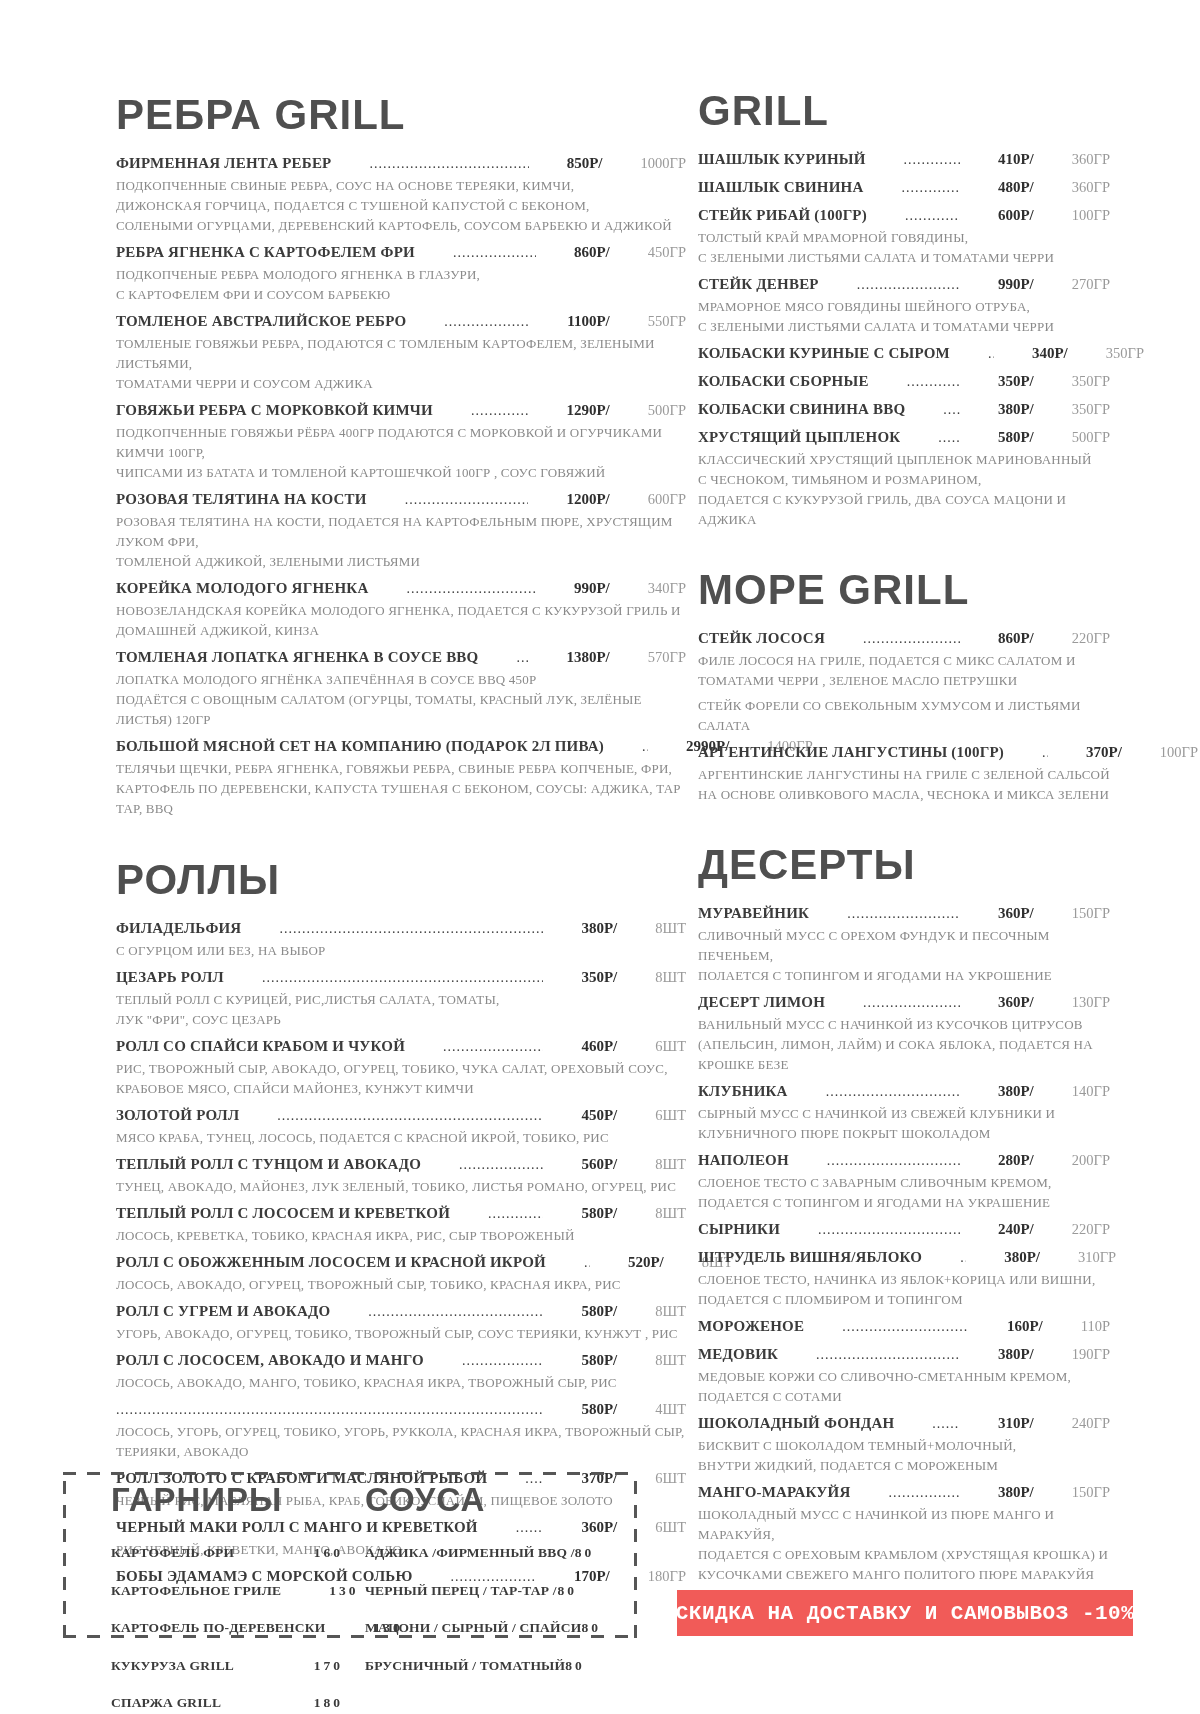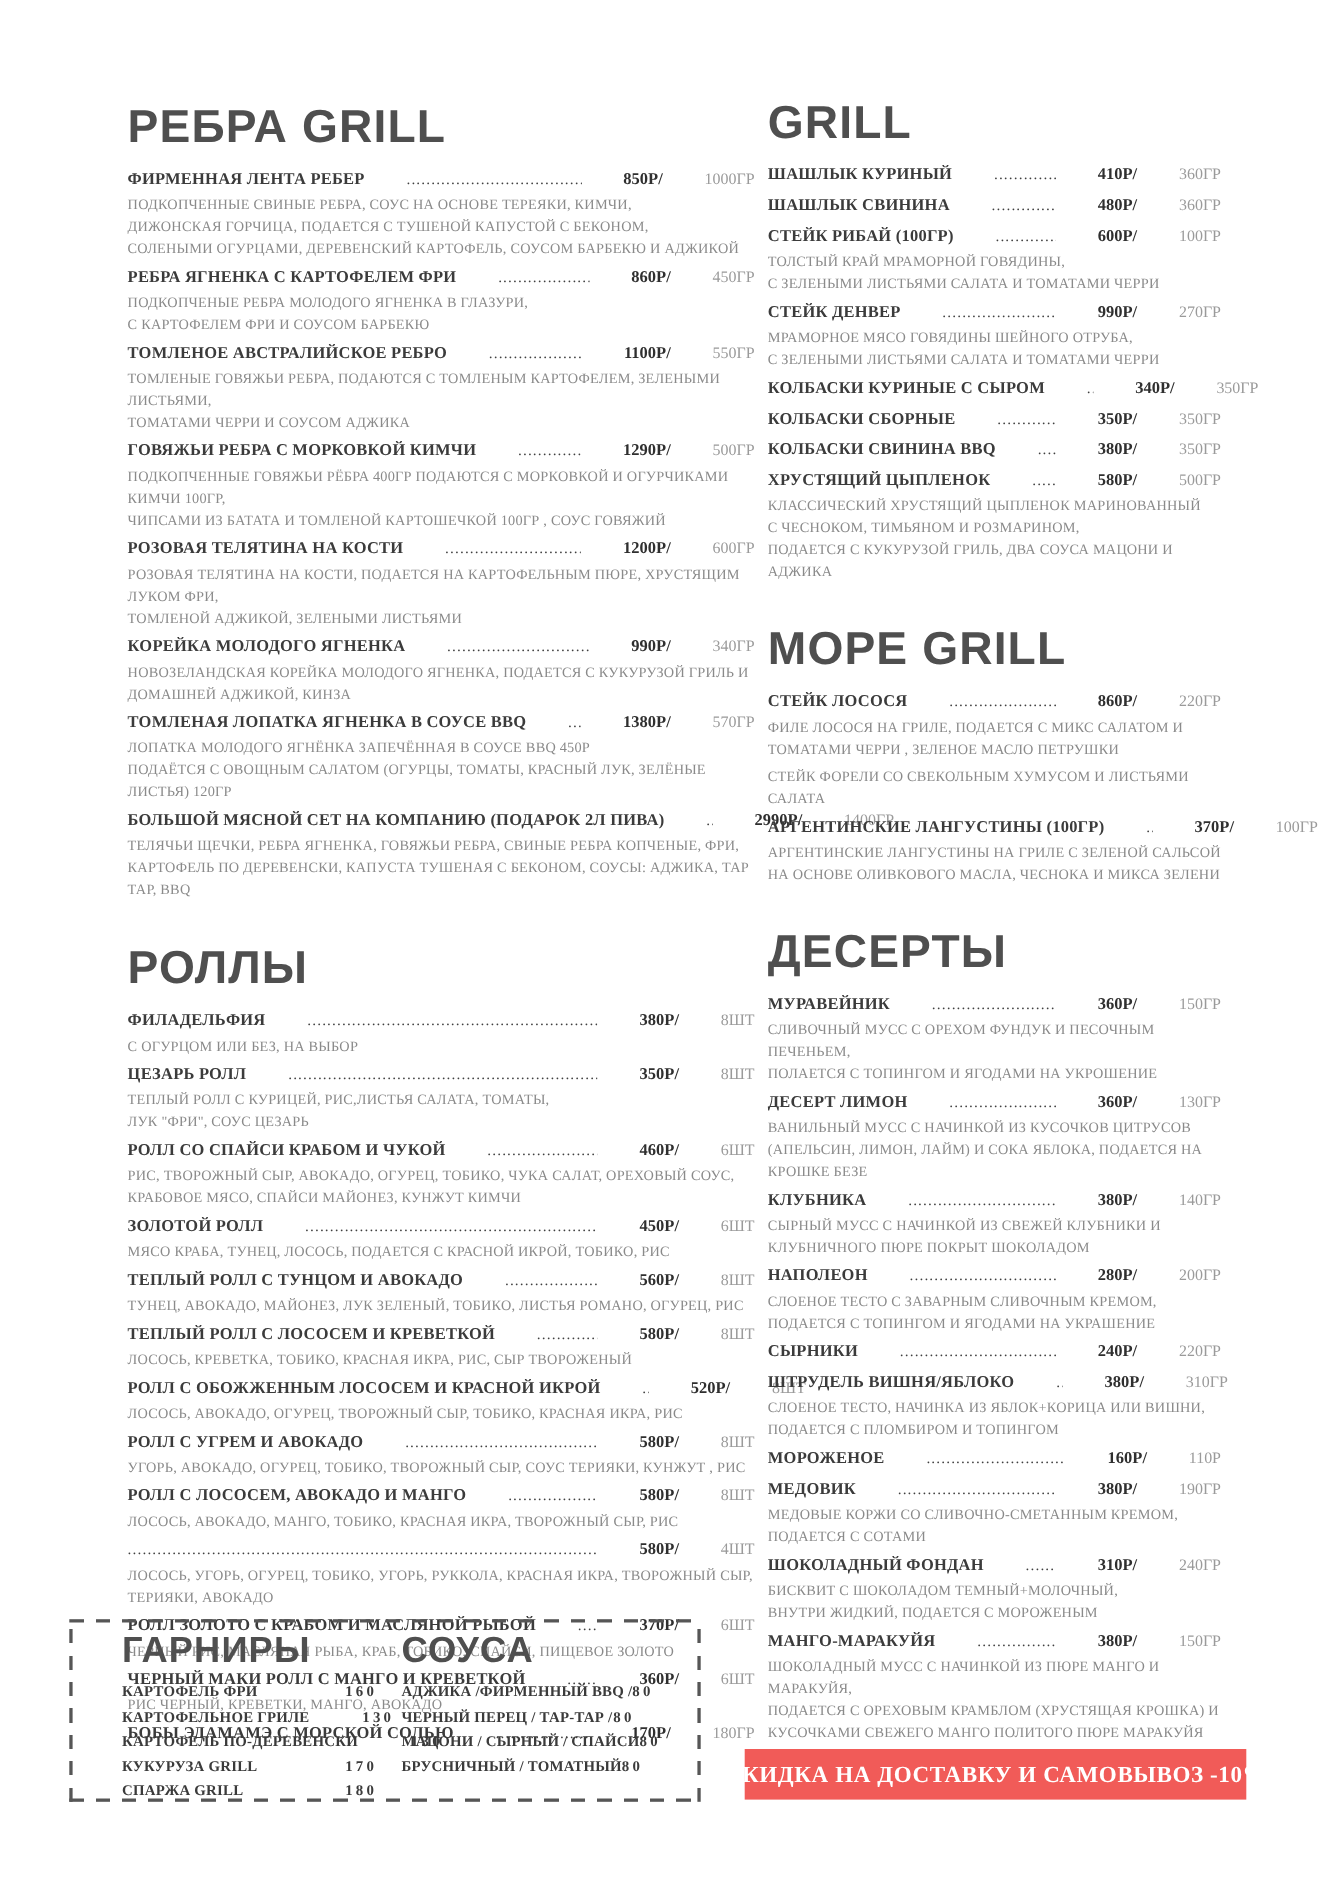--- a/index.html
+++ b/index.html
@@ -50,26 +50,26 @@
   .sauces-col  { padding-left:0;  width:auto; }
   .side-title {
     font-family:"Liberation Sans", sans-serif;
     font-size:33px; font-weight:700; color:#4f4f4f; letter-spacing:1px;
     margin:2px 0 9px 0; line-height:36px;
   }
   .side-row { display:flex; justify-content:space-between; align-items:baseline; line-height:22.5px; }
   .garnish-col .side-row { width:232px;gap:48px; }
   .sauces-col  .side-row { width:212px; }
   .side-nm { font-size:13.5px; font-weight:700; color:#3b3b3b; letter-spacing:0.2px; white-space:nowrap; }
-  .side-pr { font-size:13.5px; font-weight:700; color:#3b3b3b; letter-spacing:3px; }
+  .side-pr { font-size:13.5px; font-weight:700; color:#3b3b3b; letter-spacing:3px;margin-top:15px; }
 
   .banner {
     position:absolute; left:677px; top:1590px; width:456px; height:46px;
     display:flex; align-items:center; justify-content:center;
-    font-family:Liberation Serif, serif;
+    font-family:Liberation Mono, monospace;
     font-size:21px; font-weight:700; color:#ffffff; letter-spacing:0.5px;
     white-space:nowrap;
   }
 </style>
 </head>
 <body>
 
 <div class="page">
 
   <div class="col col-left">

